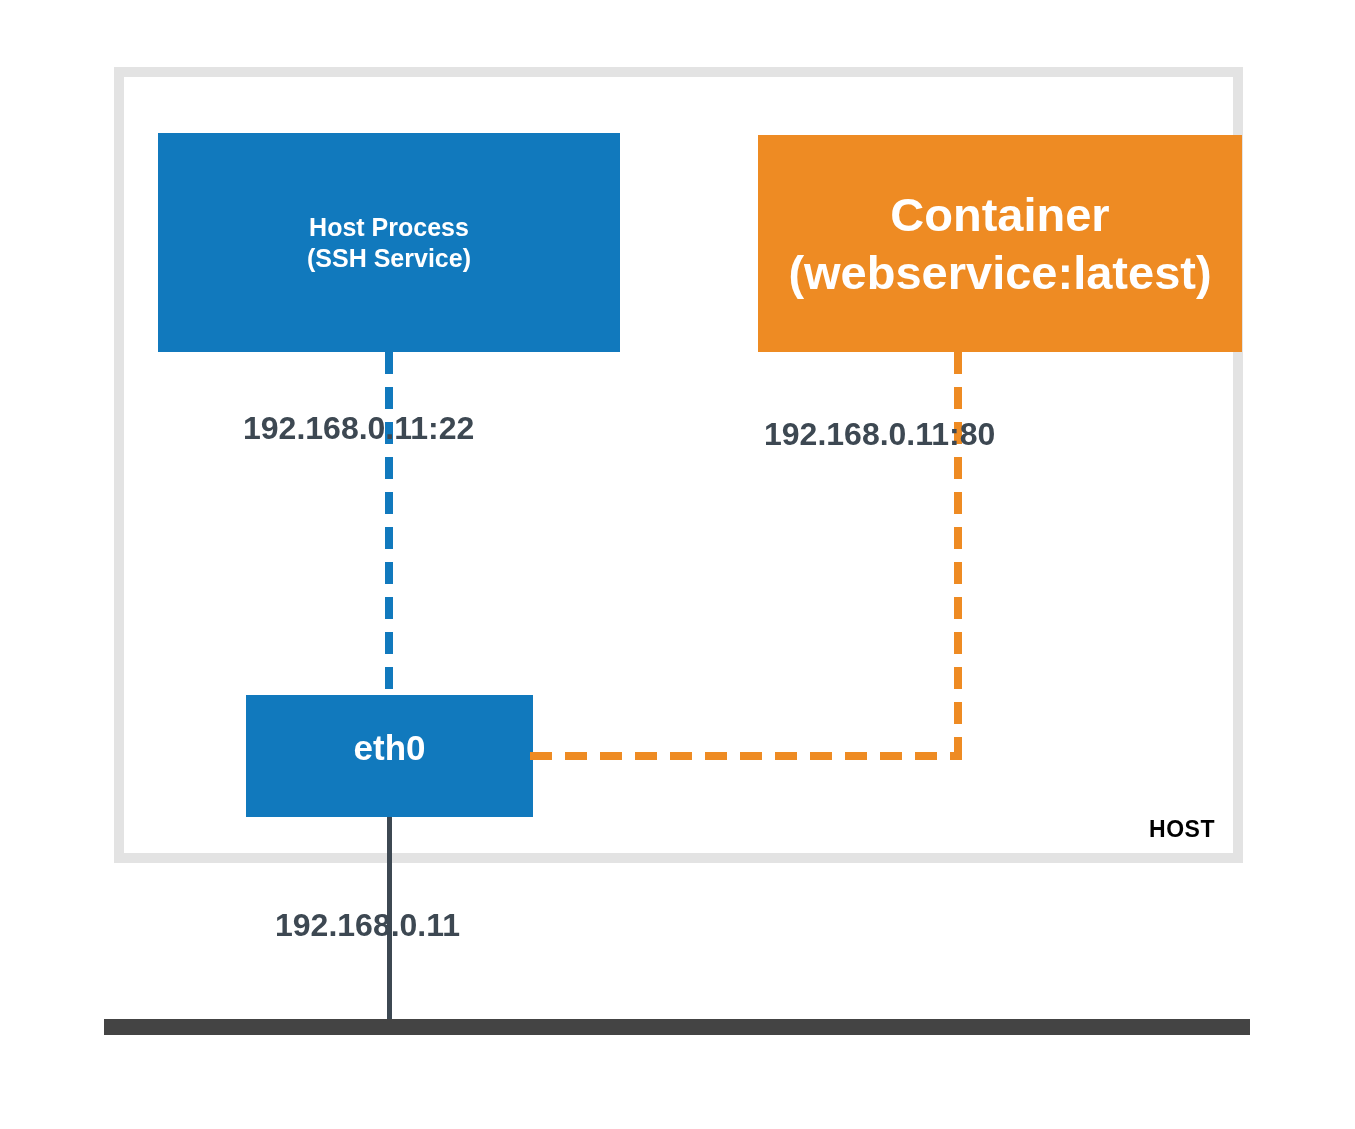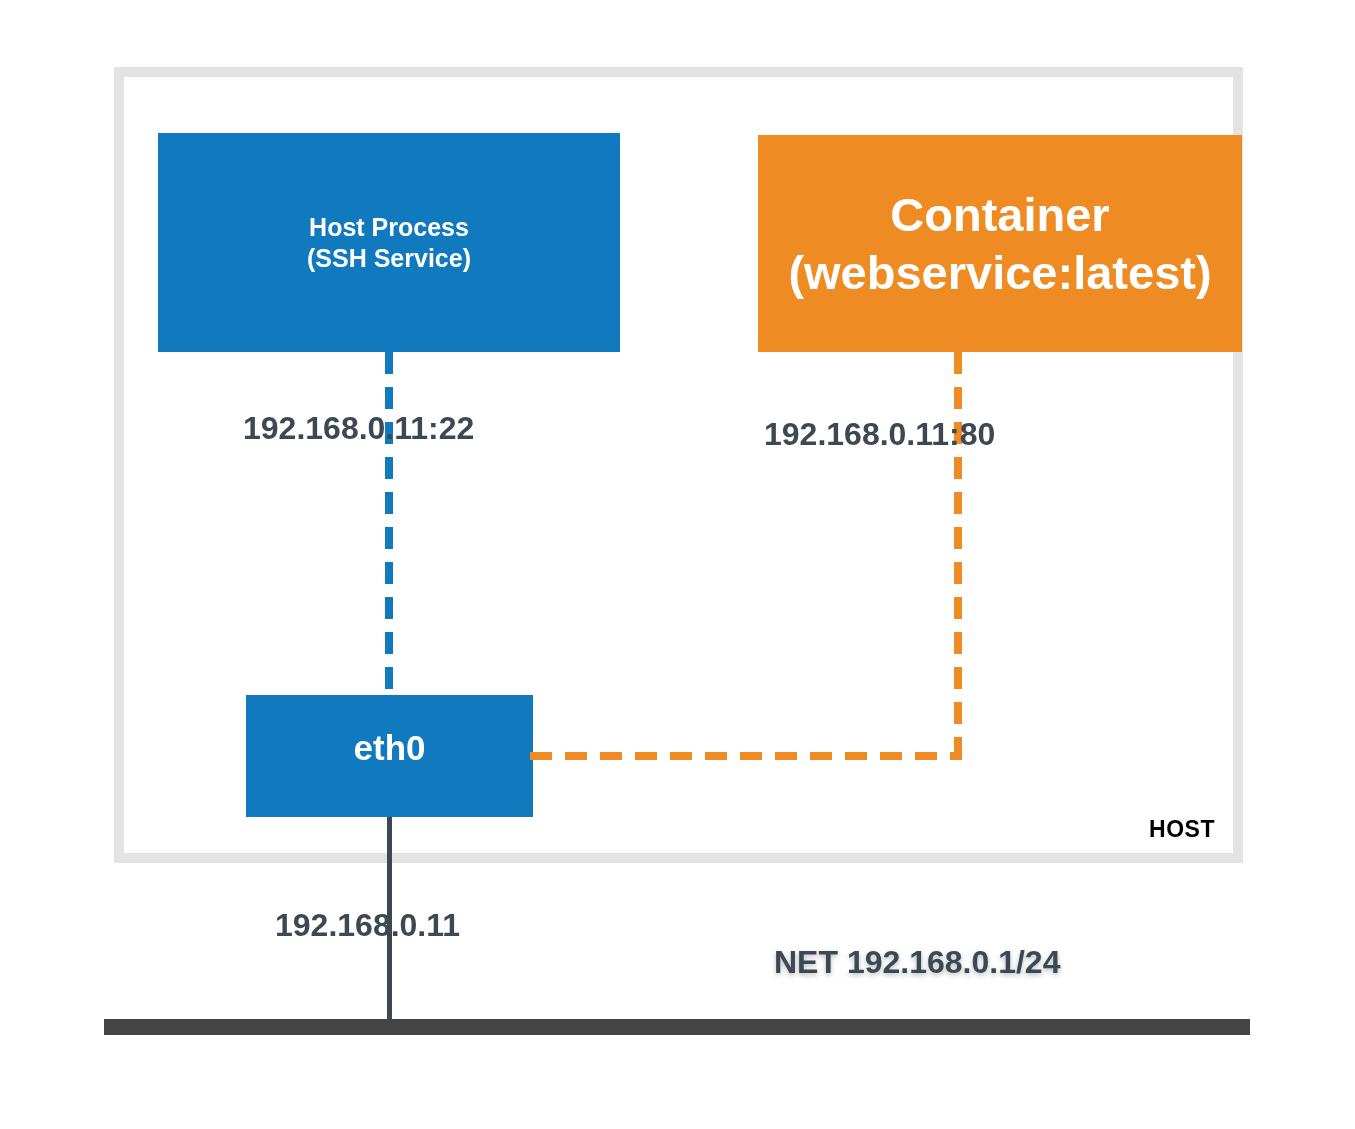--- a/index.html
+++ b/index.html
@@ -195,15 +195,14 @@
   <div class="link-ssh-vert"></div>
   <div class="link-web-vert"></div>
   <div class="link-web-horz"></div>
   <div class="link-eth0-net"></div>
 
   <div class="network-bar"></div>
 
   <div class="edge-label label-ssh">192.168.0.11:22</div>
   <div class="edge-label label-web">192.168.0.11:80</div>
   <div class="edge-label label-eth0ip">192.168.0.11</div>
-  <div class="edge-label label-net">NET 192.168.0.1/24</div>
 
 </div>
 
 </body></html>

